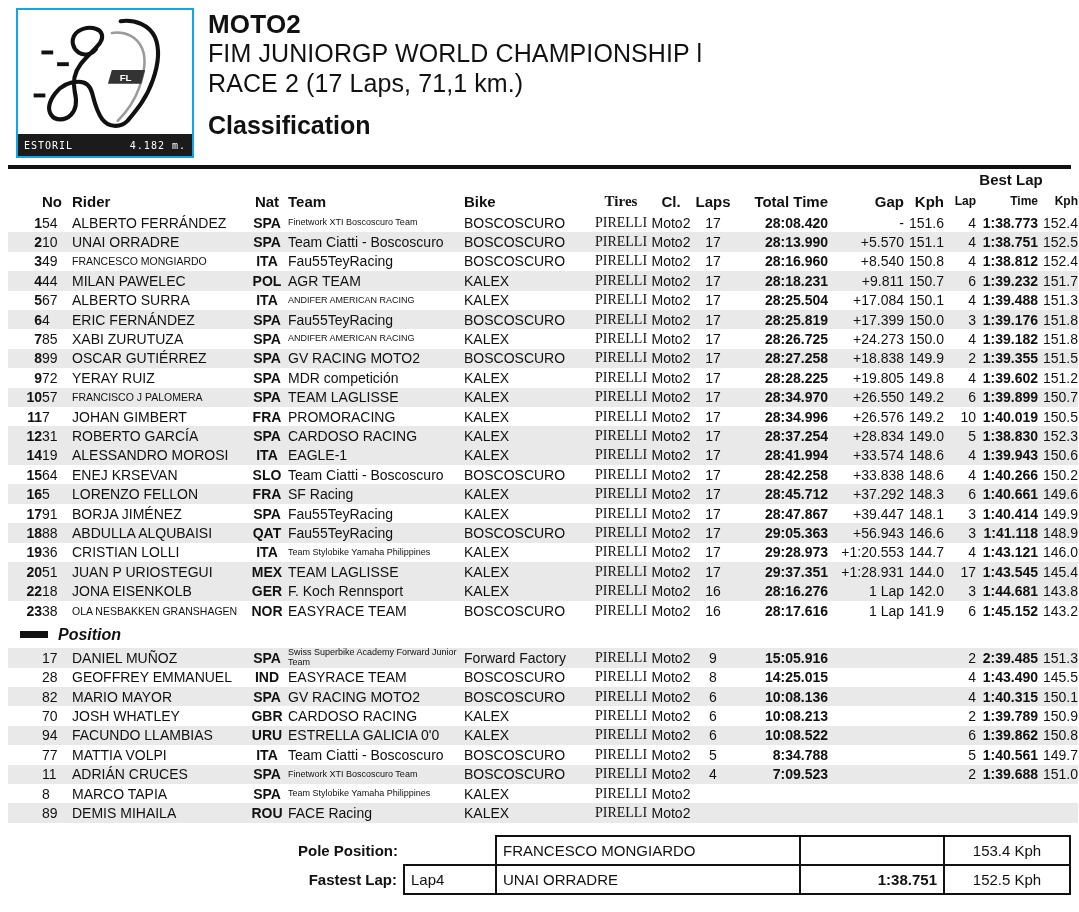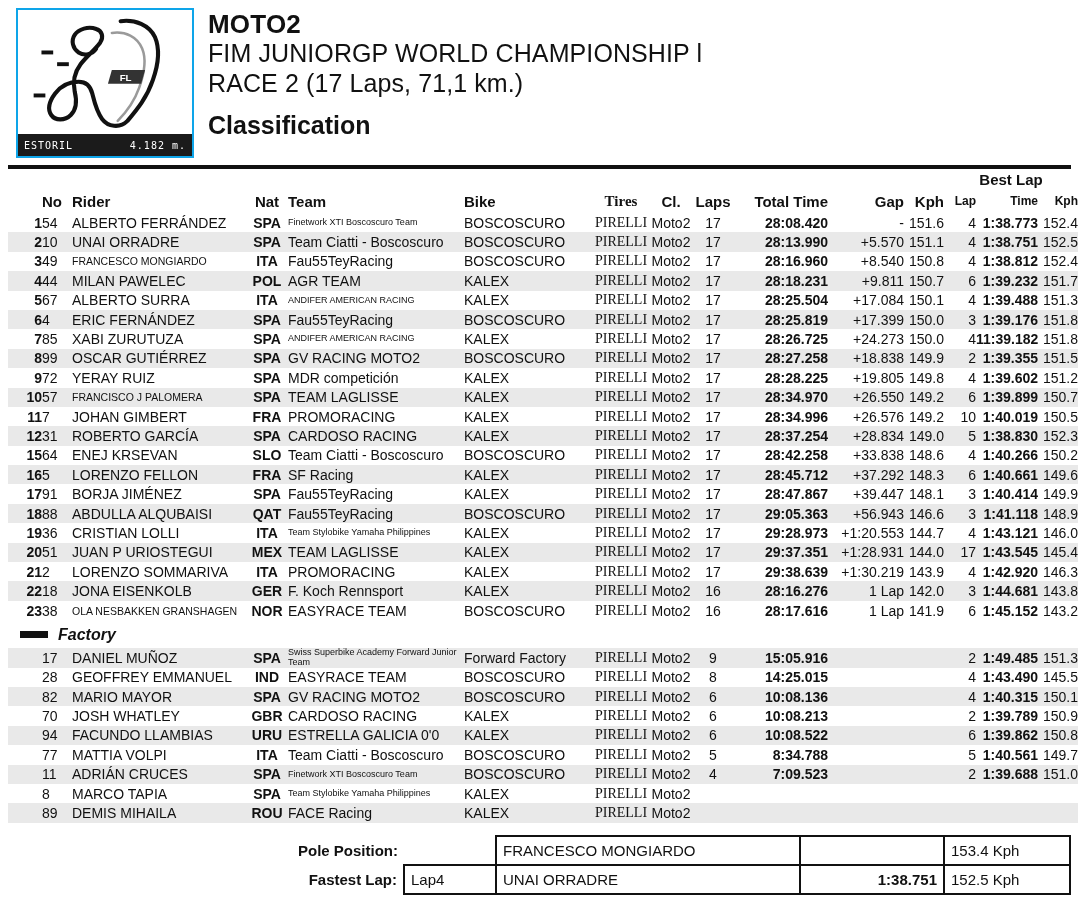--- a/index.html
+++ b/index.html
@@ -67,21 +67,21 @@
   .ret-label{font-size:16px;font-style:italic;font-weight:bold;vertical-align:middle;}
 
   
   .footer{margin:12px 8px 0 8px;display:flex;justify-content:flex-end;}
   table.foot{border-collapse:collapse;font-size:15px;}
   table.foot td{padding:2px 6px;height:23px;}
   .f-label{text-align:right;font-weight:bold;font-size:15px;border:none;width:160px;padding-right:8px;}
   .f-lap{width:78px;text-align:left;font-size:15px;}
   .f-name{width:290px;text-align:left;font-size:15px;}
   .f-time{width:130px;text-align:right;font-weight:bold;font-size:15px;}
-  .f-kph{width:112px;text-align:left;font-size:15px;}
+  .f-kph{width:112px;text-align:center;font-size:15px;}
   .bx{border:2px solid #111;}
   .no-b{border:none;}
 </style>
 </head>
 <body>
 
 <div class="page">
 
   <div class="header">
 
@@ -269,21 +269,21 @@
           <td class="c-nat">SPA</td>
           <td class="c-team shrink">ANDIFER AMERICAN RACING</td>
           <td class="c-bike">KALEX</td>
           <td class="c-tires">PIRELLI</td>
           <td class="c-cl">Moto2</td>
           <td class="c-laps">17</td>
           <td class="c-time">28:26.725</td>
           <td class="c-gap">+24.273</td>
           <td class="c-kph">150.0</td>
           <td class="c-bllap">4</td>
-          <td class="c-bltime">11:39.182</td>
+          <td class="c-bltime">1:39.182</td>
           <td class="c-blkph">151.8</td>
         </tr>
         <tr class="row alt">
           <td class="c-pos">8</td>
           <td class="c-num">99</td>
           <td class="c-rider">OSCAR GUTIÉRREZ</td>
           <td class="c-nat">SPA</td>
           <td class="c-team">GV RACING MOTO2</td>
           <td class="c-bike">BOSCOSCURO</td>
           <td class="c-tires">PIRELLI</td>
@@ -357,20 +357,37 @@
           <td class="c-tires">PIRELLI</td>
           <td class="c-cl">Moto2</td>
           <td class="c-laps">17</td>
           <td class="c-time">28:37.254</td>
           <td class="c-gap">+28.834</td>
           <td class="c-kph">149.0</td>
           <td class="c-bllap">5</td>
           <td class="c-bltime">1:38.830</td>
           <td class="c-blkph">152.3</td>
         </tr>
+        <tr class="row alt">
+          <td class="c-pos">14</td>
+          <td class="c-num">19</td>
+          <td class="c-rider">ALESSANDRO MOROSI</td>
+          <td class="c-nat">ITA</td>
+          <td class="c-team">EAGLE-1</td>
+          <td class="c-bike">KALEX</td>
+          <td class="c-tires">PIRELLI</td>
+          <td class="c-cl">Moto2</td>
+          <td class="c-laps">17</td>
+          <td class="c-time">28:41.994</td>
+          <td class="c-gap">+33.574</td>
+          <td class="c-kph">148.6</td>
+          <td class="c-bllap">4</td>
+          <td class="c-bltime">1:39.943</td>
+          <td class="c-blkph">150.6</td>
+        </tr>
         <tr class="row">
           <td class="c-pos">15</td>
           <td class="c-num">64</td>
           <td class="c-rider">ENEJ KRSEVAN</td>
           <td class="c-nat">SLO</td>
           <td class="c-team">Team Ciatti - Boscoscuro</td>
           <td class="c-bike">BOSCOSCURO</td>
           <td class="c-tires">PIRELLI</td>
           <td class="c-cl">Moto2</td>
           <td class="c-laps">17</td>
@@ -458,37 +475,20 @@
           <td class="c-bike">KALEX</td>
           <td class="c-tires">PIRELLI</td>
           <td class="c-cl">Moto2</td>
           <td class="c-laps">17</td>
           <td class="c-time">29:37.351</td>
           <td class="c-gap">+1:28.931</td>
           <td class="c-kph">144.0</td>
           <td class="c-bllap">17</td>
           <td class="c-bltime">1:43.545</td>
           <td class="c-blkph">145.4</td>
-        </tr>
-        <tr class="row">
-          <td class="c-pos">21</td>
-          <td class="c-num">2</td>
-          <td class="c-rider">LORENZO SOMMARIVA</td>
-          <td class="c-nat">ITA</td>
-          <td class="c-team">PROMORACING</td>
-          <td class="c-bike">KALEX</td>
-          <td class="c-tires">PIRELLI</td>
-          <td class="c-cl">Moto2</td>
-          <td class="c-laps">17</td>
-          <td class="c-time">29:38.639</td>
-          <td class="c-gap">+1:30.219</td>
-          <td class="c-kph">143.9</td>
-          <td class="c-bllap">4</td>
-          <td class="c-bltime">1:42.920</td>
-          <td class="c-blkph">146.3</td>
         </tr>
         <tr class="row alt">
           <td class="c-pos">22</td>
           <td class="c-num">18</td>
           <td class="c-rider">JONA EISENKOLB</td>
           <td class="c-nat">GER</td>
           <td class="c-team">F. Koch Rennsport</td>
           <td class="c-bike">KALEX</td>
           <td class="c-tires">PIRELLI</td>
           <td class="c-cl">Moto2</td>
@@ -511,37 +511,37 @@
           <td class="c-cl">Moto2</td>
           <td class="c-laps">16</td>
           <td class="c-time">28:17.616</td>
           <td class="c-gap">1 Lap</td>
           <td class="c-kph">141.9</td>
           <td class="c-bllap">6</td>
           <td class="c-bltime">1:45.152</td>
           <td class="c-blkph">143.2</td>
         </tr>
         <tr class="retired-row">
-          <td colspan="15"><span class="ret-dash"></span><span class="ret-label">Factory</span></td>
+          <td colspan="15"><span class="ret-dash"></span><span class="ret-label">Position</span></td>
         </tr>
         <tr class="row alt">
           <td class="c-pos"></td>
           <td class="c-num">17</td>
           <td class="c-rider">DANIEL MUÑOZ</td>
           <td class="c-nat">SPA</td>
           <td class="c-team shrink">Swiss Superbike Academy Forward Junior Team</td>
           <td class="c-bike">Forward Factory</td>
           <td class="c-tires">PIRELLI</td>
           <td class="c-cl">Moto2</td>
           <td class="c-laps">9</td>
           <td class="c-time">15:05.916</td>
           <td class="c-gap"></td>
           <td class="c-kph"></td>
           <td class="c-bllap">2</td>
-          <td class="c-bltime">1:49.485</td>
+          <td class="c-bltime">2:39.485</td>
           <td class="c-blkph">151.3</td>
         </tr>
         <tr class="row">
           <td class="c-pos"></td>
           <td class="c-num">28</td>
           <td class="c-rider">GEOFFREY EMMANUEL</td>
           <td class="c-nat">IND</td>
           <td class="c-team">EASYRACE TEAM</td>
           <td class="c-bike">BOSCOSCURO</td>
           <td class="c-tires">PIRELLI</td>

